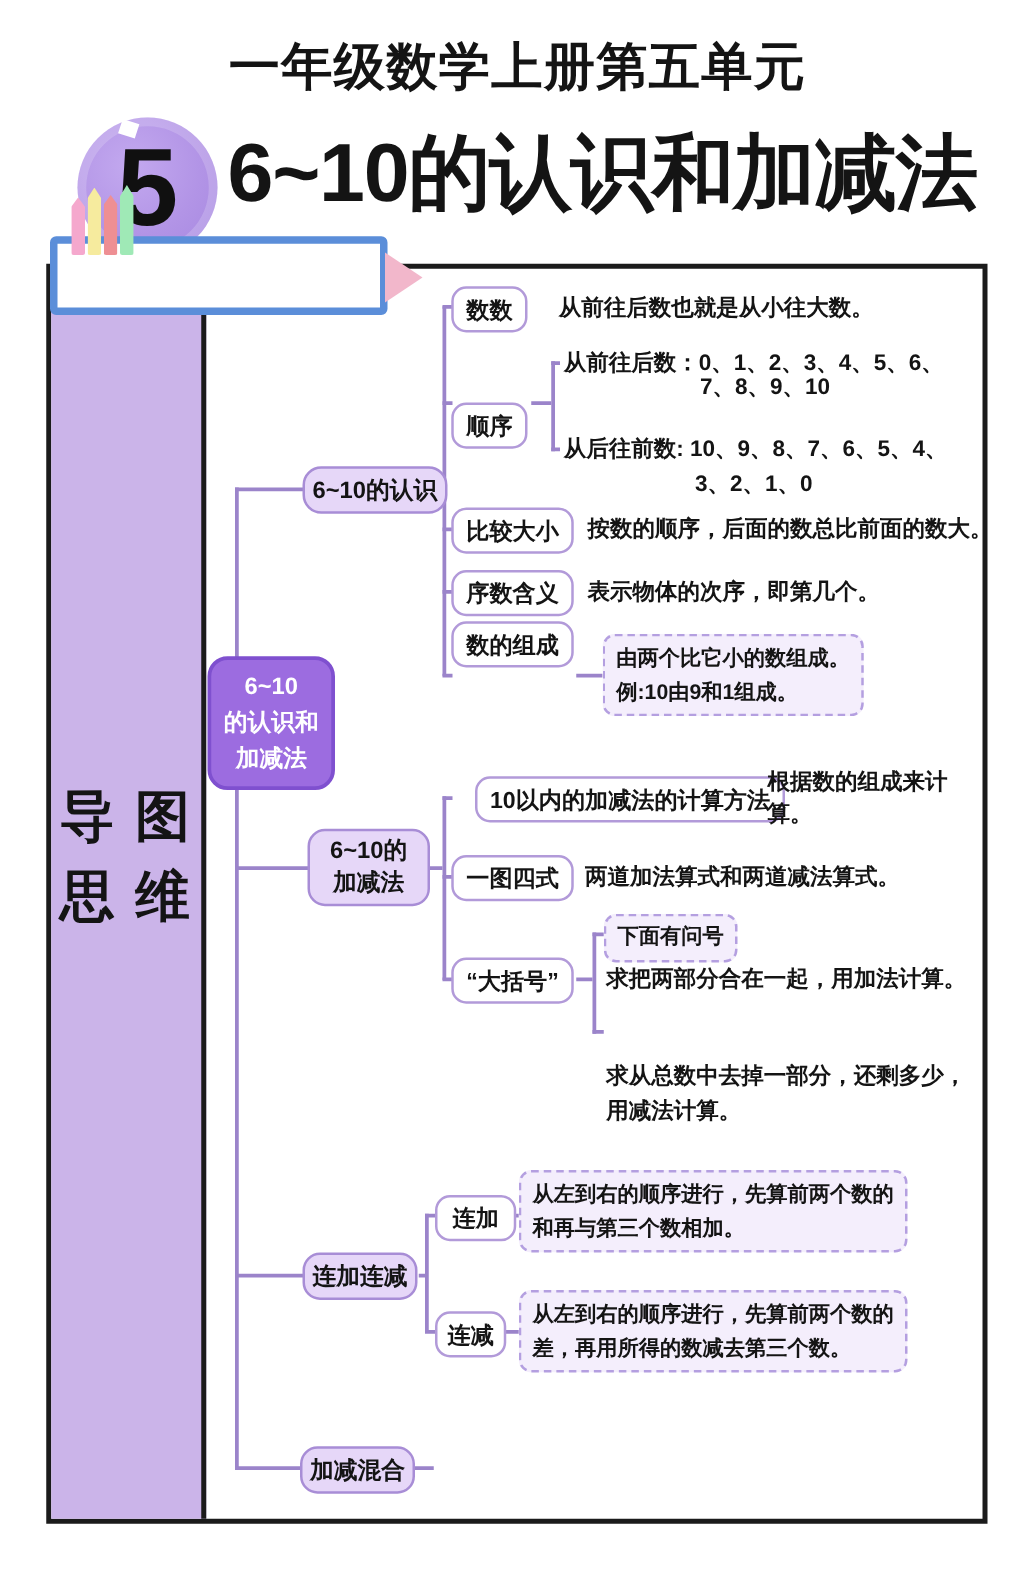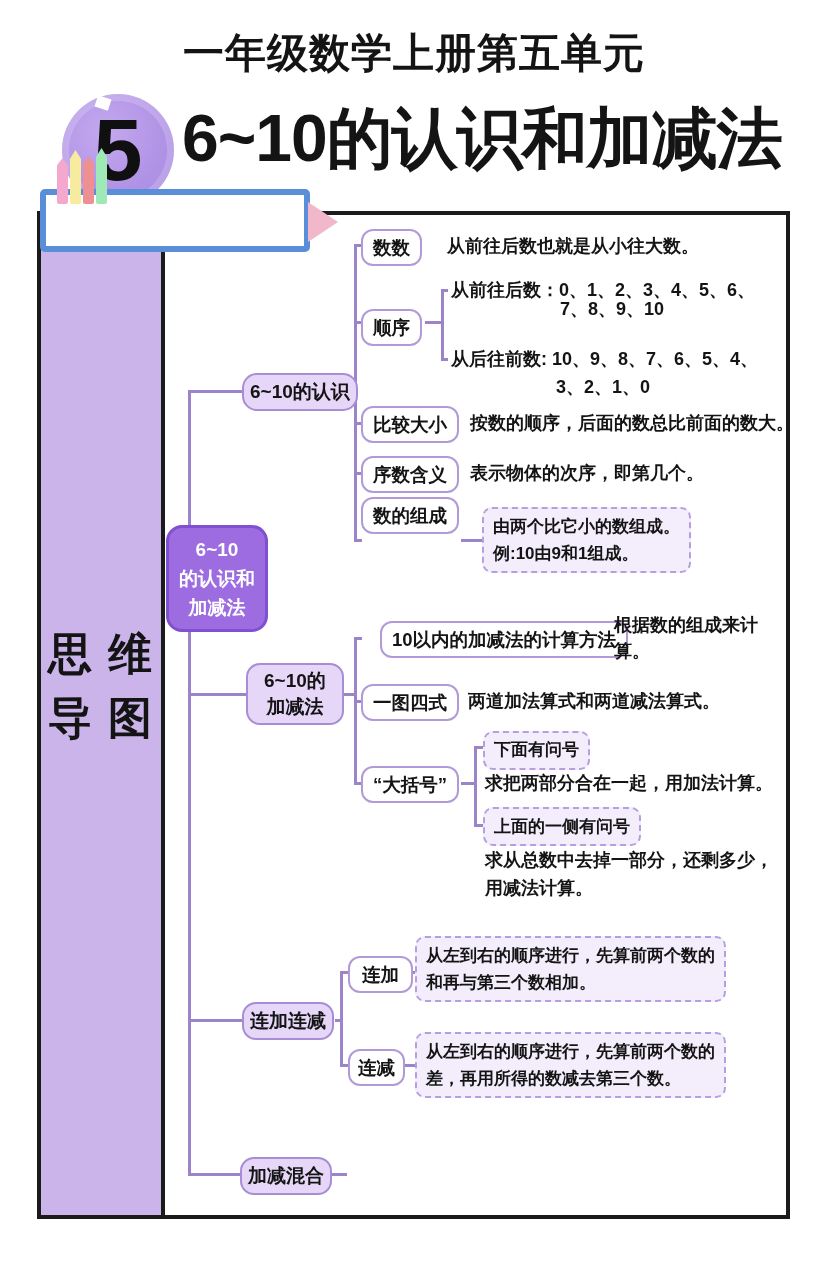--- a/index.html
+++ b/index.html
@@ -63,22 +63,22 @@
   <div class="pencil p2"></div>
   <div class="pencil p3"></div>
   <div class="pencil p4"></div>
 
   <div class="banner"></div>
   <div class="banner-arrow"></div>
 
   <div class="frame"></div>
   <div class="side"></div>
   <div class="side-label">
+    <div>导 图</div>
     <div>思 维</div>
-    <div>导 图</div>
   </div>
 
   <div class="line" style="left:188px;top:390px;width:3px;height:785px;"></div>
   <div class="line" style="left:188px;top:390px;width:56px;height:3px;"></div>
   <div class="line" style="left:188px;top:693px;width:60px;height:3px;"></div>
   <div class="line" style="left:188px;top:1019px;width:56px;height:3px;"></div>
   <div class="line" style="left:188px;top:1173px;width:54px;height:3px;"></div>
 
   <div class="root">
     <div>6~10</div>
@@ -91,21 +91,21 @@
   <div class="line" style="left:354px;top:245px;width:3px;height:296px;"></div>
   <div class="line" style="left:354px;top:244px;width:8px;height:3px;"></div>
   <div class="line" style="left:354px;top:321px;width:8px;height:3px;"></div>
   <div class="line" style="left:354px;top:422px;width:8px;height:3px;"></div>
   <div class="line" style="left:354px;top:472px;width:8px;height:3px;"></div>
   <div class="line" style="left:354px;top:539px;width:8px;height:3px;"></div>
 
   <div class="leaf" style="left:361px;top:229px;">数数</div>
   <div class="t" style="left:447px;top:233px;">从前往后数也就是从小往大数。</div>
 
-  <div class="leaf" style="left:361px;top:309px;text-align:center;">顺序</div>
+  <div class="leaf" style="left:361px;top:322px;text-align:center;">顺序</div>
 
   <div class="line" style="left:425px;top:321px;width:16px;height:3px;"></div>
   <div class="line" style="left:441px;top:289px;width:3px;height:72px;"></div>
   <div class="line" style="left:441px;top:289px;width:7px;height:3px;"></div>
   <div class="line" style="left:441px;top:358px;width:7px;height:3px;"></div>
   <div class="t" style="left:451px;top:277px;">从前往后数：0、1、2、3、4、5、6、</div>
   <div class="t" style="left:560px;top:296px;">7、8、9、10</div>
   <div class="t" style="left:451px;top:346px;">从后往前数: 10、9、8、7、6、5、4、</div>
   <div class="t" style="left:556px;top:374px;">3、2、1、0</div>
 
@@ -140,21 +140,20 @@
   <div class="t" style="left:468px;top:688px;">两道加法算式和两道减法算式。</div>
 
   <div class="leaf" style="left:361px;top:766px;">“大括号”</div>
 
   <div class="line" style="left:461px;top:782px;width:13px;height:3px;"></div>
   <div class="line" style="left:474px;top:746px;width:3px;height:81px;"></div>
   <div class="line" style="left:474px;top:746px;width:9px;height:3px;"></div>
   <div class="line" style="left:474px;top:824px;width:9px;height:3px;"></div>
   <div class="dashed" style="left:483px;top:731px;font-family:Liberation Mono, monospace;">下面有问号</div>
   <div class="t" style="left:485px;top:770px;">求把两部分合在一起，用加法计算。</div>
-  <div class="dashed" style="left:483px;top:807px;">上面的一侧有问号</div>
   <div class="t" style="left:485px;top:847px;">求从总数中去掉一部分，还剩多少，</div>
   <div class="t" style="left:485px;top:875px;">用减法计算。</div>
 
   <div class="branch" style="left:242px;top:1002px;font-family:Liberation Mono, monospace;">连加连减</div>
   <div class="line" style="left:335px;top:1019px;width:5px;height:3px;"></div>
   <div class="line" style="left:340px;top:971px;width:3px;height:95px;"></div>
   <div class="line" style="left:340px;top:971px;width:8px;height:3px;"></div>
   <div class="line" style="left:340px;top:1064px;width:8px;height:3px;"></div>
 
   <div class="leaf" style="left:348px;top:956px;padding:4px 12px;">连加</div>

